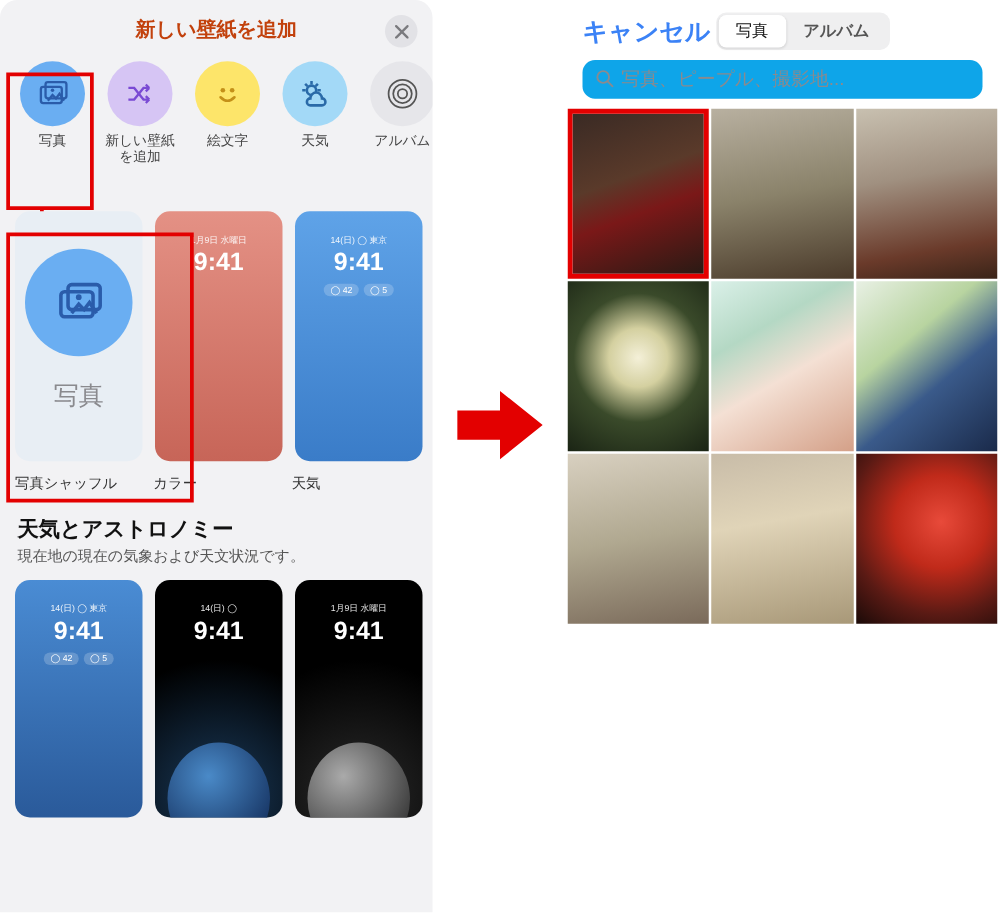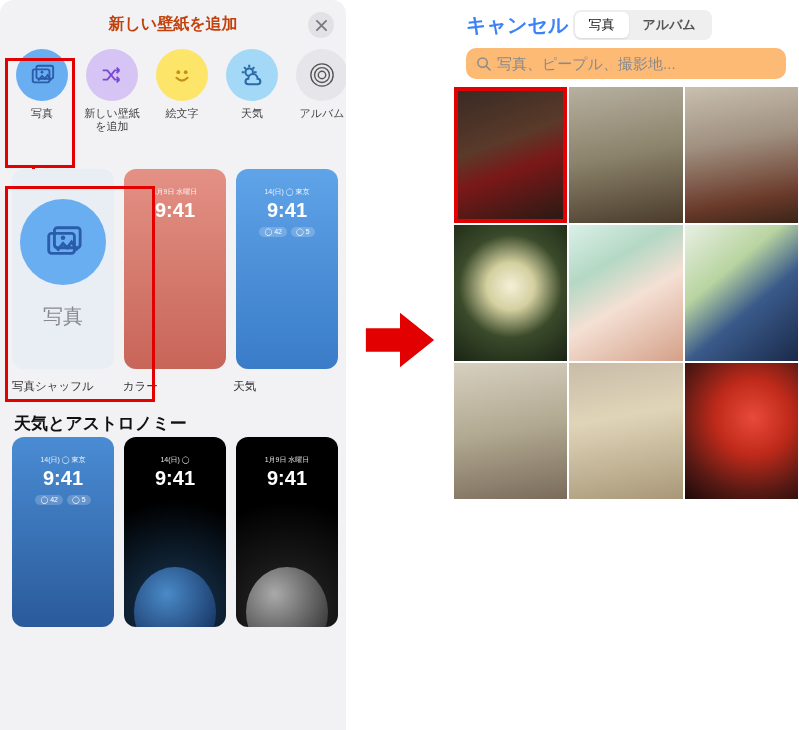--- a/index.html
+++ b/index.html
@@ -108,21 +108,21 @@
 .cancel-link { color: #3b82f6; font-size: 20px; font-weight:700; cursor:pointer; }
 .seg-control {
   margin: 0 auto; display: flex; background:#efeff0; border-radius:8px; padding:2px;
 }
 .seg-item {
   padding: 4px 14px; font-size: 13px; color:#555; border-radius:6px; cursor:pointer;font-weight:bold;
 }
 .seg-active { background:#fff; color:#111; box-shadow:0 1px 2px rgba(0,0,0,.1); font-weight:500;}
 .search-wrap { padding: 0 12px 8px; }
 .search-field {
-  display:flex; align-items:center; background:#fdba74; border-radius:10px;
+  display:flex; align-items:flex-start; background:#0ea5e9; border-radius:10px;
   padding:7px 10px; gap:6px;
 }
 .search-field svg { width:15px; height:15px; color:#8a8a8e; flex-shrink:0;}
 .search-field input {
   border:none; background:transparent; outline:none; font-size:15px; color:#333;
   flex:1;
 }
 .search-field input::placeholder { color:#8a8a8e; }
 
 .photo-grid {
@@ -251,20 +251,21 @@
 
     <div class="red-box red-box-2"></div>
 
     <div class="caption-row">
       <span>写真シャッフル</span>
       <span>カラー</span>
       <span>天気</span>
     </div>
 
     <div class="section-title">天気とアストロノミー</div>
+    <div class="section-sub">現在地の現在の気象および天文状況です。</div>
 
     <div class="bottom-row">
       <div class="bottom-tile bottom-weather">
         <div class="tile-date">14(日) ◯ 東京</div>
         <div class="tile-time">9:41</div>
         <div class="tile-widgets">
           <span>◯ 42</span>
           <span>◯ 5</span>
         </div>
       </div>

